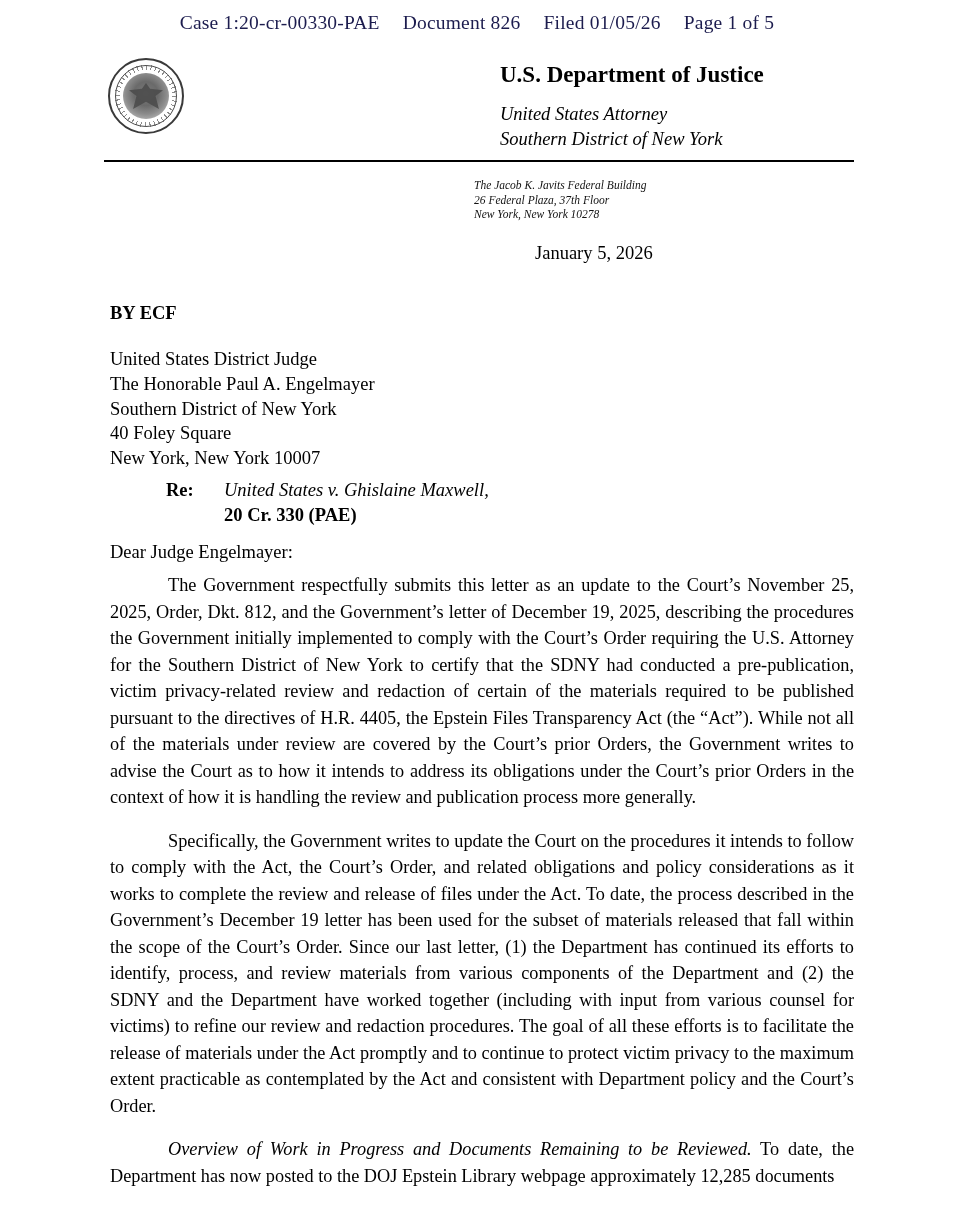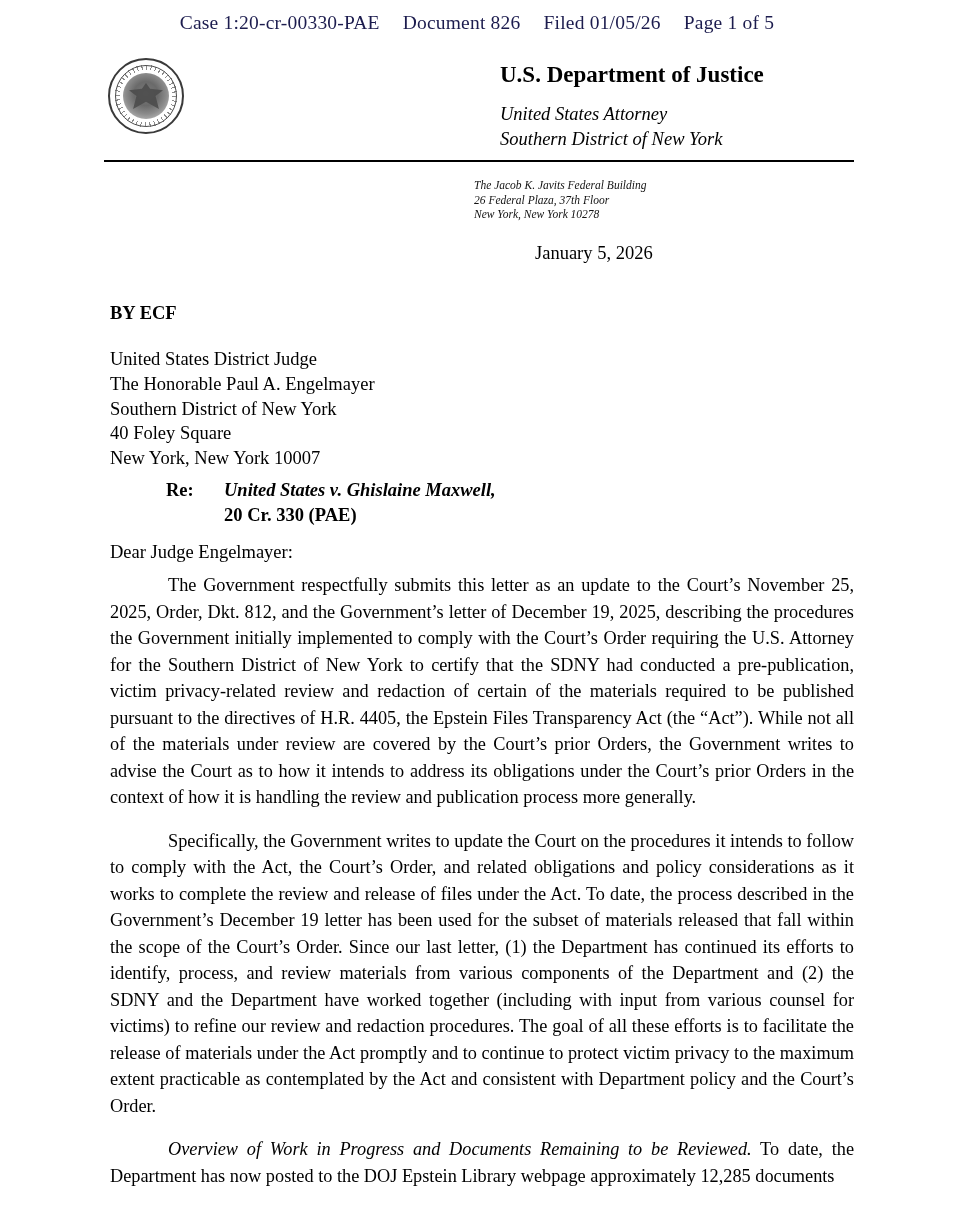--- a/index.html
+++ b/index.html
@@ -178,21 +178,21 @@
     top: 478px;
     font-size: 18.5px;
     line-height: 25px;
   }
   .re-label {
     display: inline-block;
     width: 58px;
     font-weight: bold;
   }
   .re-case {
-    font-weight: bold;
+    font-weight: normal;
     font-style: italic;
   }
   .re-sub {
     margin-left: 58px;
     font-weight: bold;
   }
 
   .salutation {
     position: absolute;
     left: 110px;

